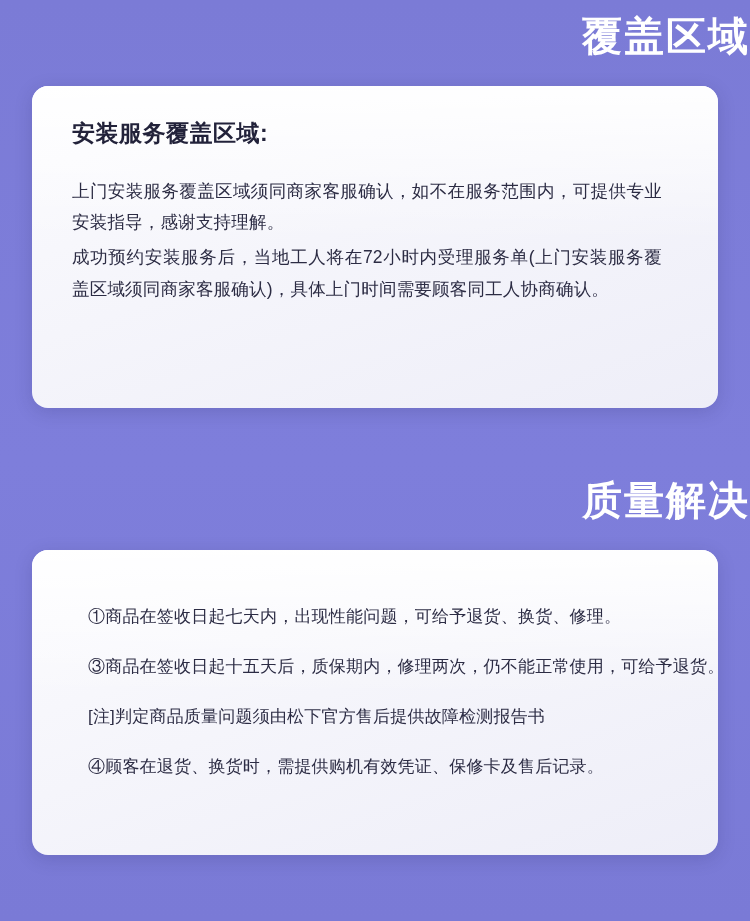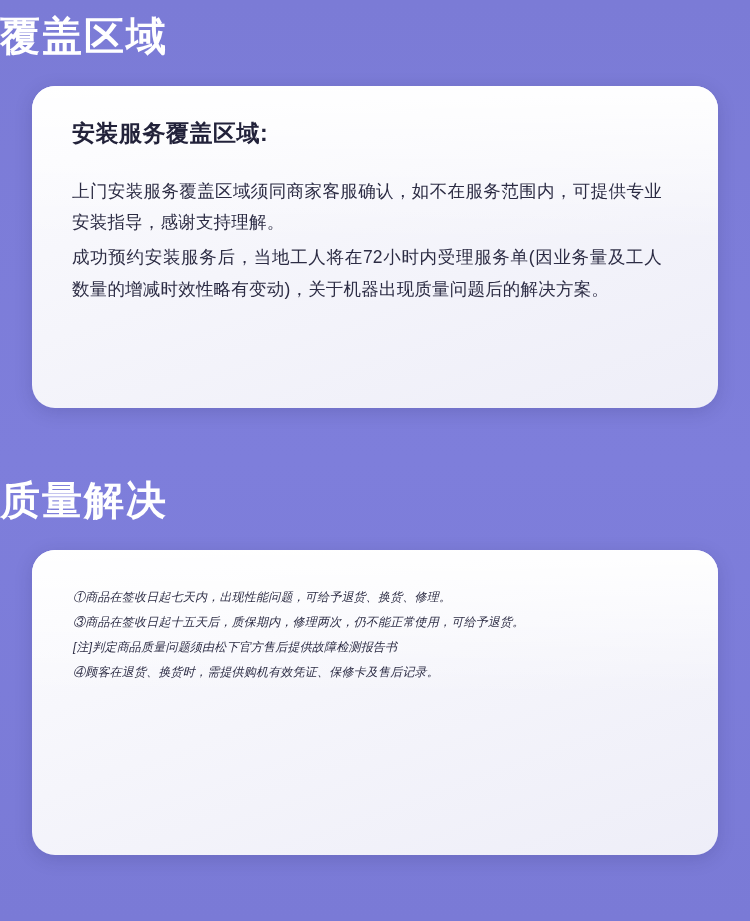--- a/index.html
+++ b/index.html
@@ -20,41 +20,41 @@
     height: 921px;
     background: linear-gradient(180deg, #7b7bd6 0%, #7e7edb 50%, #7a7ad6 100%);
     box-sizing: border-box;
   }
 
   .section {
     position: relative;
   }
 
   .section-title {
-    text-align: left;
+    text-align: right;
     color: #ffffff;
     font-size: 40px;
     font-weight: bold;
     letter-spacing: 2px;
     line-height: 1;
   }
 
   .title-coverage {
     padding-top: 16px;
   }
 
   .title-quality {
     padding-top: 72px;
   }
 
   .card {
     position: relative;
     margin: 0 auto;
     width: 686px;
-    border-radius: 23px;
+    border-radius: 16px;
     background: linear-gradient(160deg, #fbfbfe 0%, #f5f5fb 45%, #eeeef8 100%);
     box-shadow: 0 4px 18px rgba(40, 40, 90, 0.18);
     box-sizing: border-box;
     overflow: hidden;
   }
 
   .card::before {
     content: "";
     position: absolute;
     top: 0;
@@ -93,45 +93,44 @@
     color: #2c2c44;
     font-size: 17.5px;
     line-height: 1.82;
     margin: 0 16px 3px 0;
     letter-spacing: 0.2px;
     text-align: justify;
   }
 
   .list-line {
     color: #2c2c44;
-    font-size: 12px;
+    font-size: 17px;
     line-height: 2.0;
-    margin: 1px;
+    margin: 16px;
     letter-spacing: 0.2px;
     white-space: nowrap;
-    font-style: italic;
   }
 
   .bottom-space {
     height: 48px;
   }
 </style>
 </head>
 <body>
 
 <div class="page">
 
   <div class="section">
     <div class="section-title title-coverage">覆盖区域</div>
 
     <div class="card card-coverage">
       <div class="card-inner">
         <div class="card-heading">安装服务覆盖区域:</div>
         <p class="para">上门安装服务覆盖区域须同商家客服确认，如不在服务范围内，可提供专业安装指导，感谢支持理解。</p>
-        <p class="para">成功预约安装服务后，当地工人将在72小时内受理服务单(因业务量及工人数量的增减时效性略有变动)，关于机器出现质量问题后的解决方案。</p>
+        <p class="para">成功预约安装服务后，当地工人将在72小时内受理服务单(上门安装服务覆盖区域须同商家客服确认)，具体上门时间需要顾客同工人协商确认。</p>
       </div>
     </div>
   </div>
 
   <div class="section">
     <div class="section-title title-quality">质量解决</div>
 
     <div class="card card-quality">
       <div class="card-inner">
         <p class="list-line">①商品在签收日起七天内，出现性能问题，可给予退货、换货、修理。</p>

